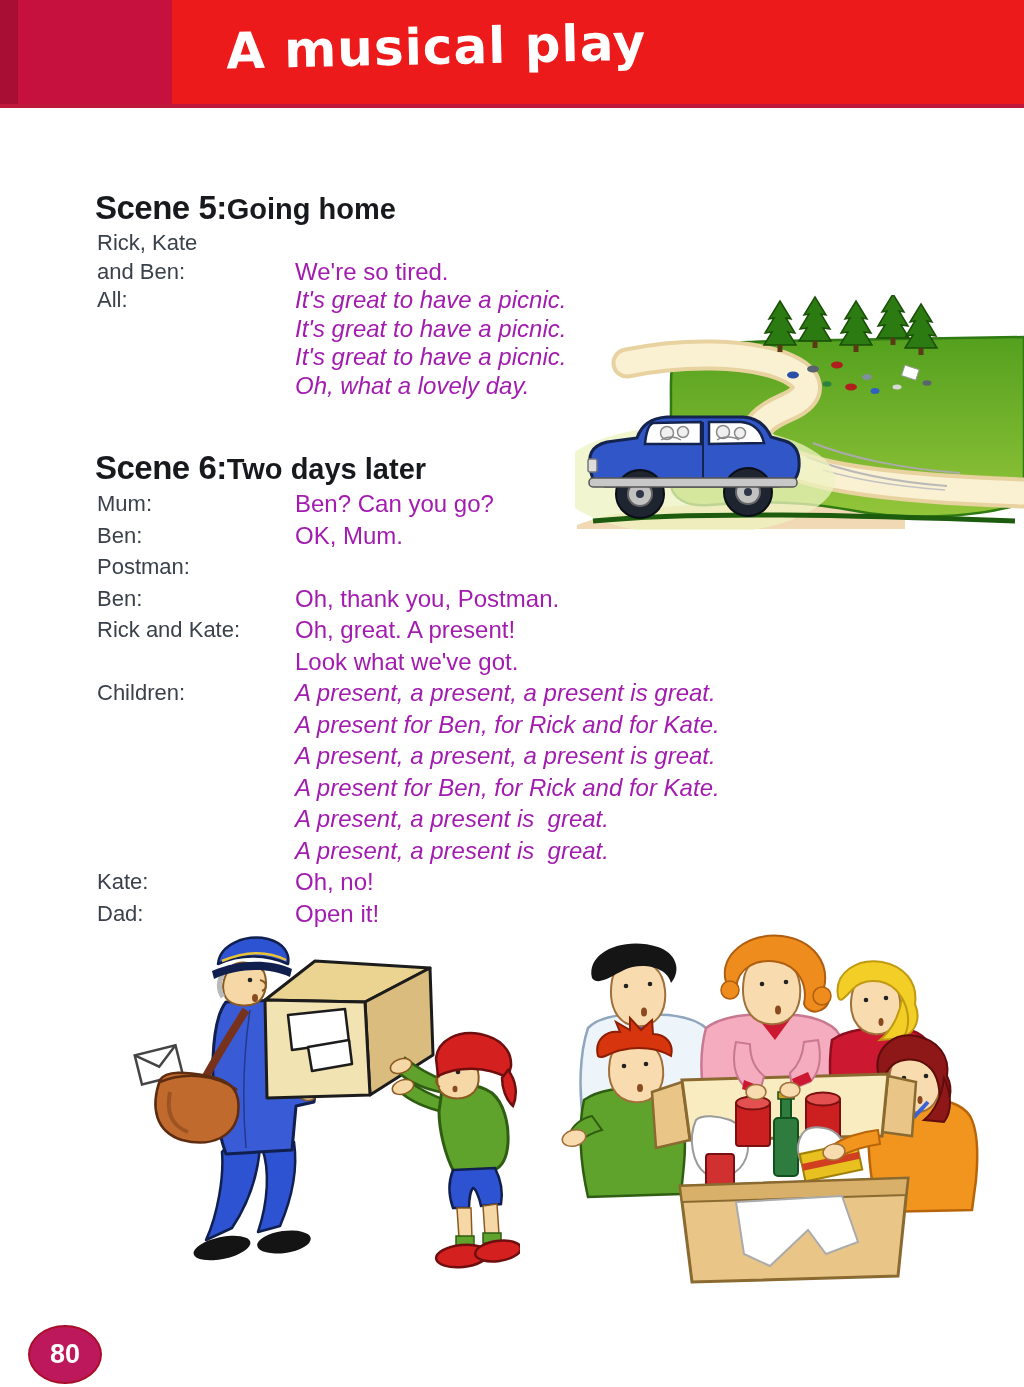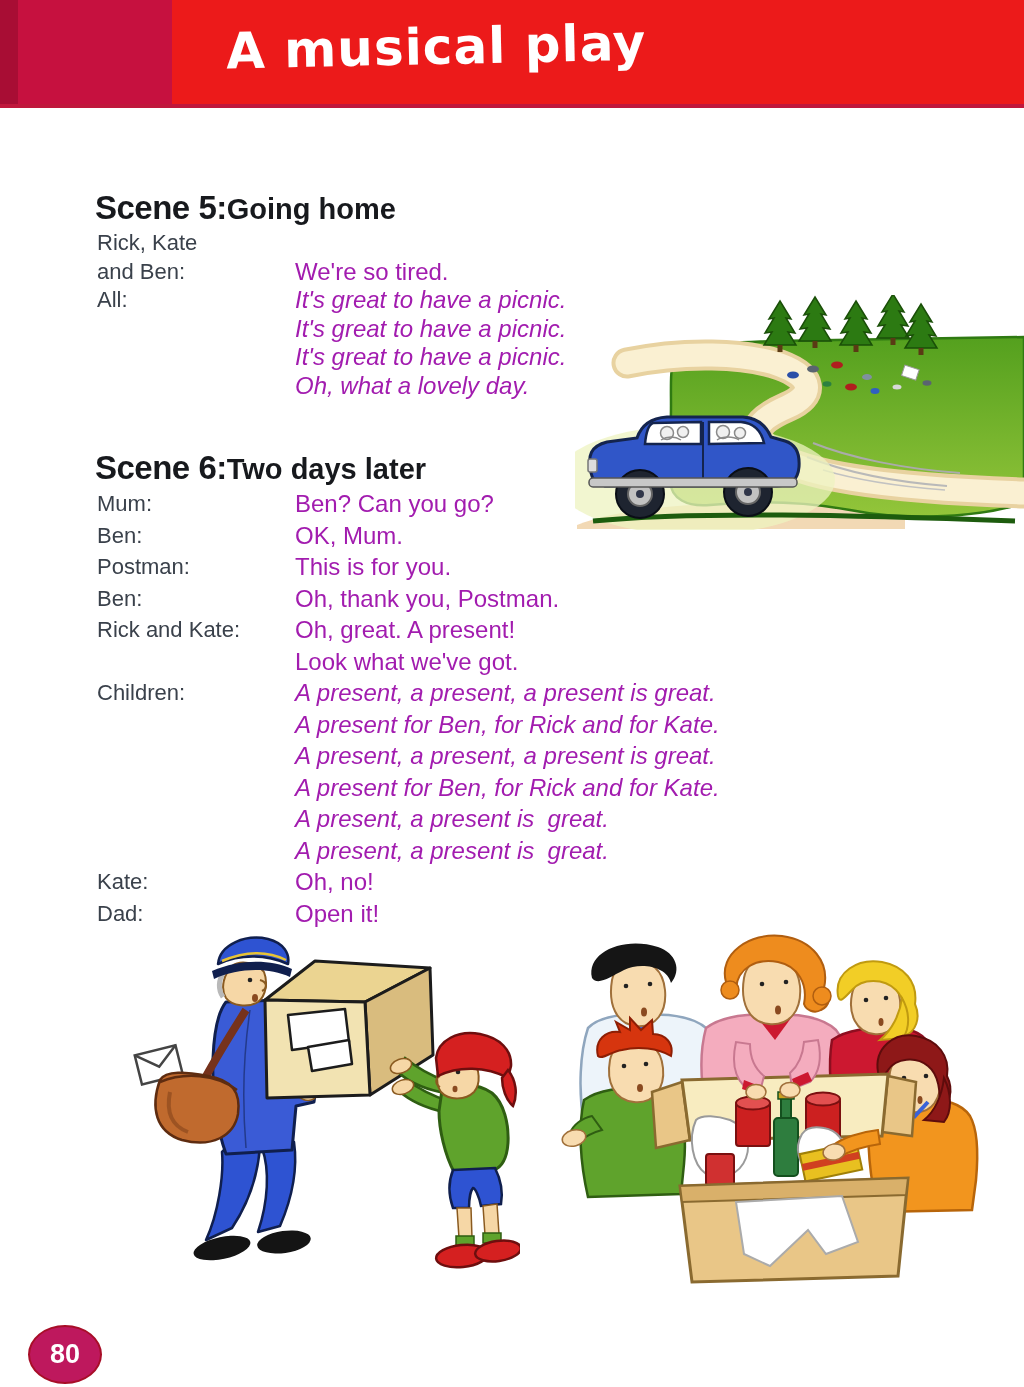--- a/index.html
+++ b/index.html
@@ -159,21 +159,20 @@
       <div class="row">
           <span class="spk">Mum:</span>
           <span class="txt">Ben? Can you go?</span>
         </div>
       <div class="row">
           <span class="spk">Ben:</span>
           <span class="txt">OK, Mum.</span>
         </div>
       <div class="row">
           <span class="spk">Postman:</span>
-          <span class="txt">This is for you.</span>
         </div>
       <div class="row">
           <span class="spk">Ben:</span>
           <span class="txt">Oh, thank you, Postman.</span>
         </div>
       <div class="row">
           <span class="spk">Rick and Kate:</span>
           <span class="txt">Oh, great. A present!</span>
         </div>
       <div class="row">

